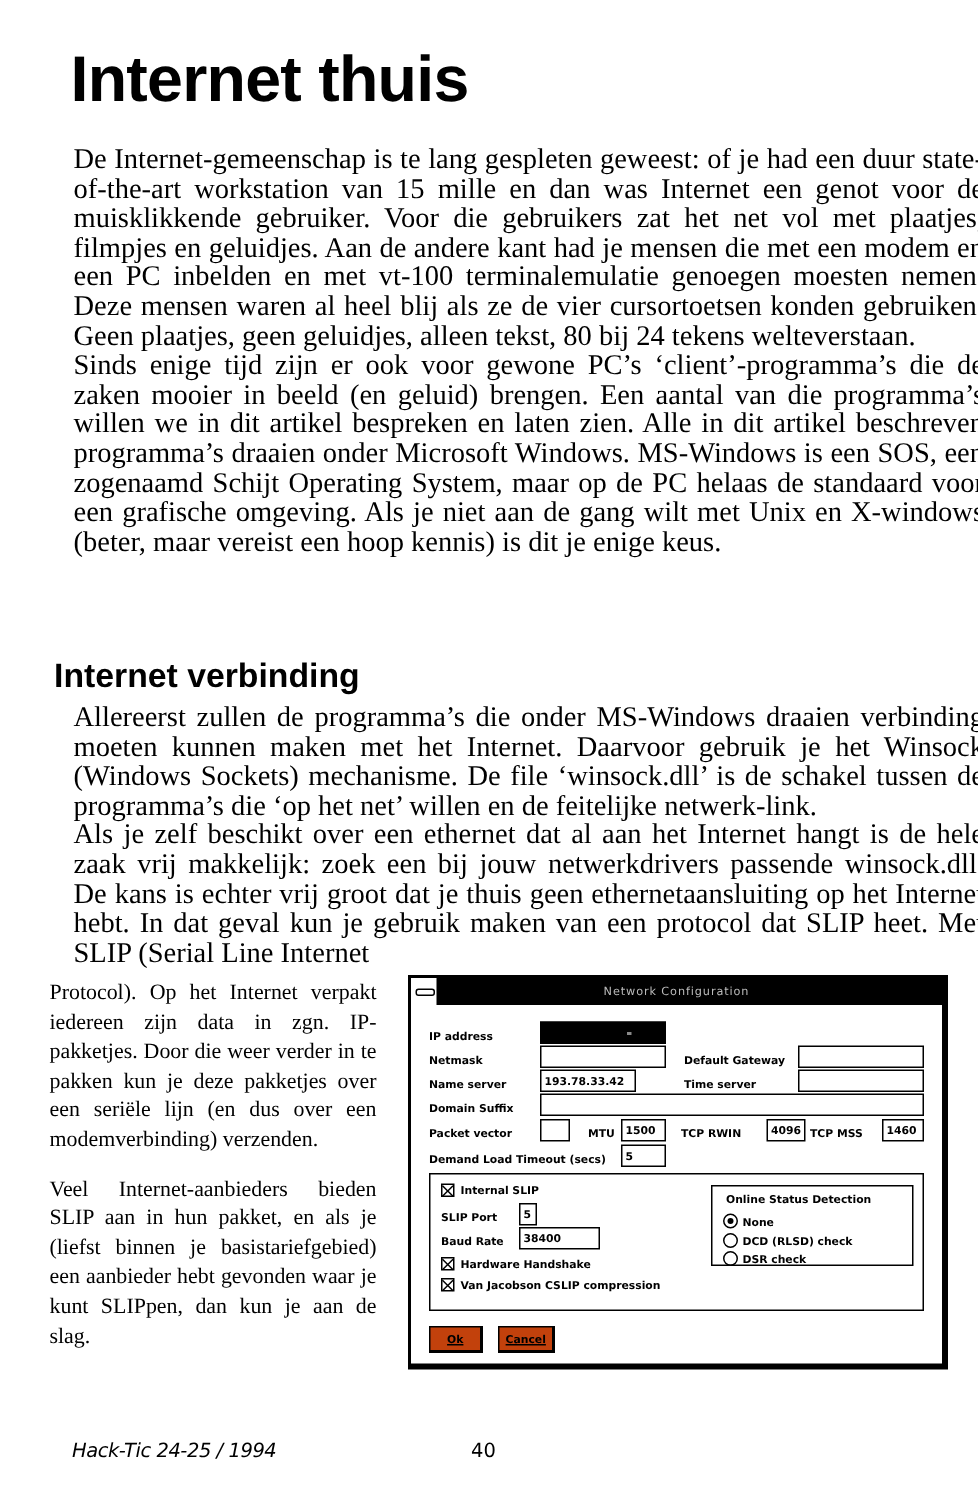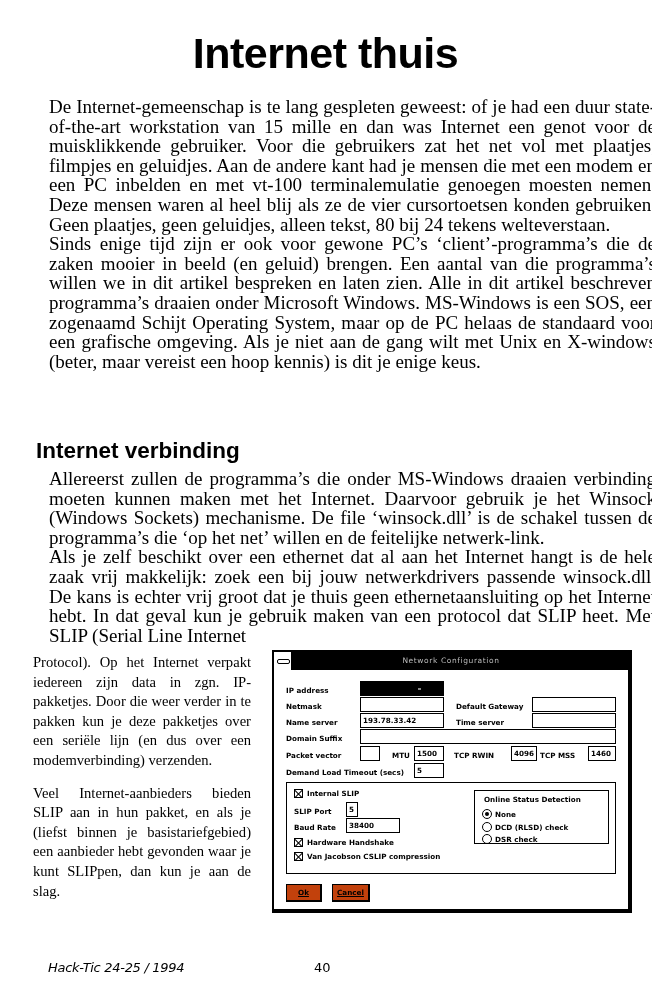--- a/index.html
+++ b/index.html
@@ -1,20 +1,20 @@
 <!DOCTYPE html>
 <html><head>
 <meta charset="utf-8">
 <style>
   * { box-sizing: border-box; margin: 0; padding: 0; }
   html, body { width: 652px; height: 1003px; background: #ffffff; overflow: hidden; }
   body { position: relative; color: #000; font-family: "Liberation Serif", serif; }
 
   .title {
-    position: absolute; left: 0; top: 28px; width: 604px; text-align: center;
+    position: absolute; left: 0; top: 28px; width: 604px; text-align: left;
     font-family: "Liberation Sans", sans-serif; font-weight: bold; font-size: 43px;
     letter-spacing: -0.5px; line-height: 50px; padding-left: 47px;
   }
   .body-text {
     position: absolute; left: 20px; width: 607px;
     font-size: 19px; line-height: 19.6px; text-align: justify; margin-left: 29px;
   }
   .body-text p { margin: 0; }
   #intro { top: 97px; }
   .h2 {
@@ -103,21 +103,21 @@
   <span class="lbl" style="left:12px;top:34px">IP address</span>
   <div class="fld sel" style="left:86px;top:29px;width:84px"></div>
 
   <span class="lbl" style="left:12px;top:50px">Netmask</span>
   <div class="fld" style="left:86px;top:45px;width:84px"></div>
 
   <span class="lbl" style="left:182px;top:50px">Default Gateway</span>
   <div class="fld" style="left:258px;top:45px;width:84px"></div>
 
   <span class="lbl" style="left:12px;top:66px">Name server</span>
-  <div class="fld" style="left:86px;top:61px;width:84px">193.78.33.42</div>
+  <div class="fld" style="left:86px;top:61px;width:64px">193.78.33.42</div>
 
   <span class="lbl" style="left:182px;top:66px">Time server</span>
   <div class="fld" style="left:258px;top:61px;width:84px"></div>
 
   <span class="lbl" style="left:12px;top:82px">Domain Suffix</span>
   <div class="fld" style="left:86px;top:77px;width:256px"></div>
 
   <span class="lbl" style="left:12px;top:99px">Packet vector</span>
   <div class="fld" style="left:86px;top:94px;width:20px"></div>
 

